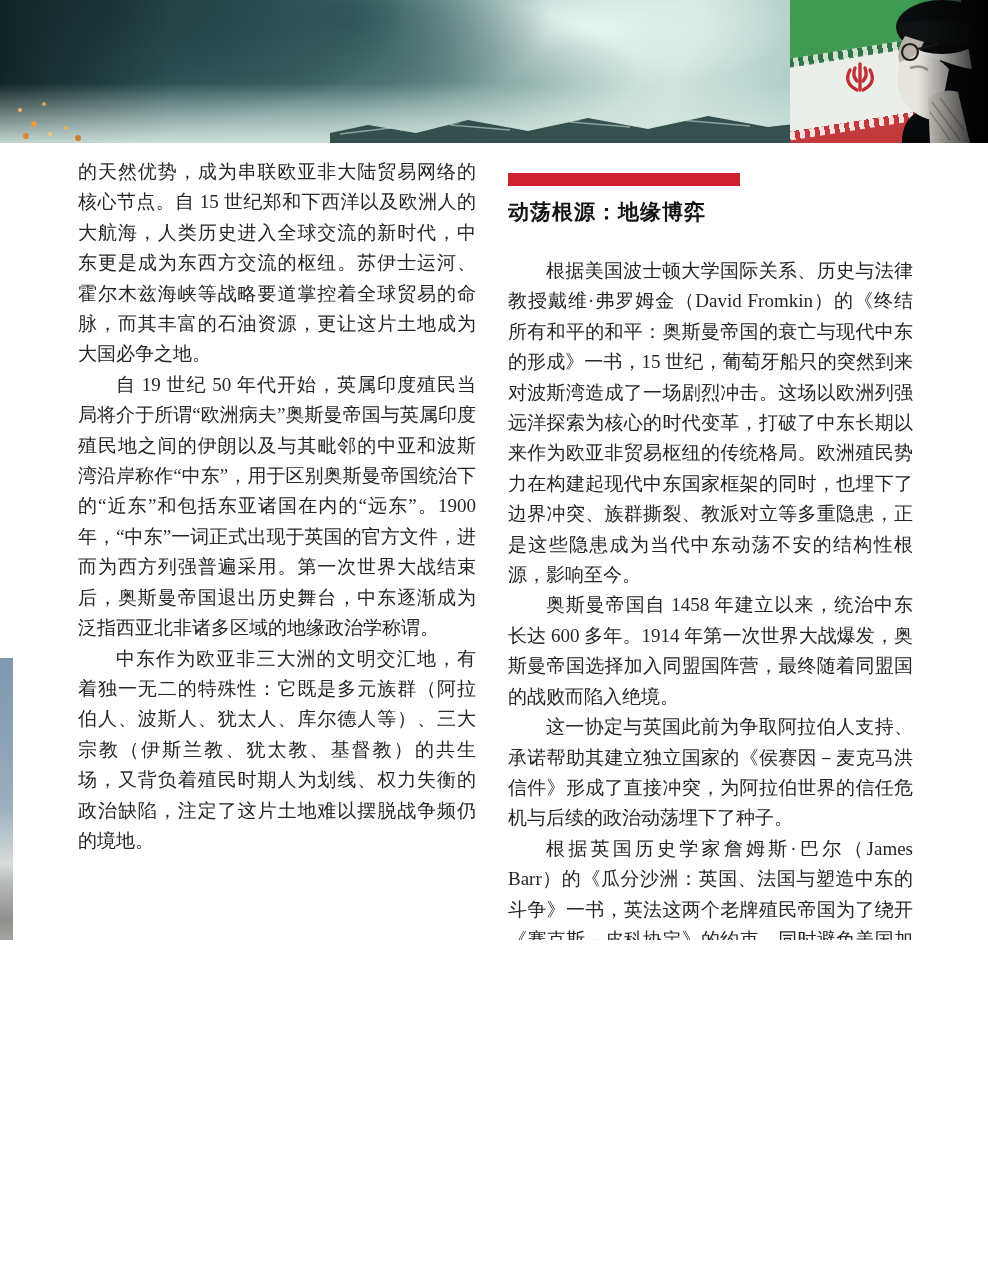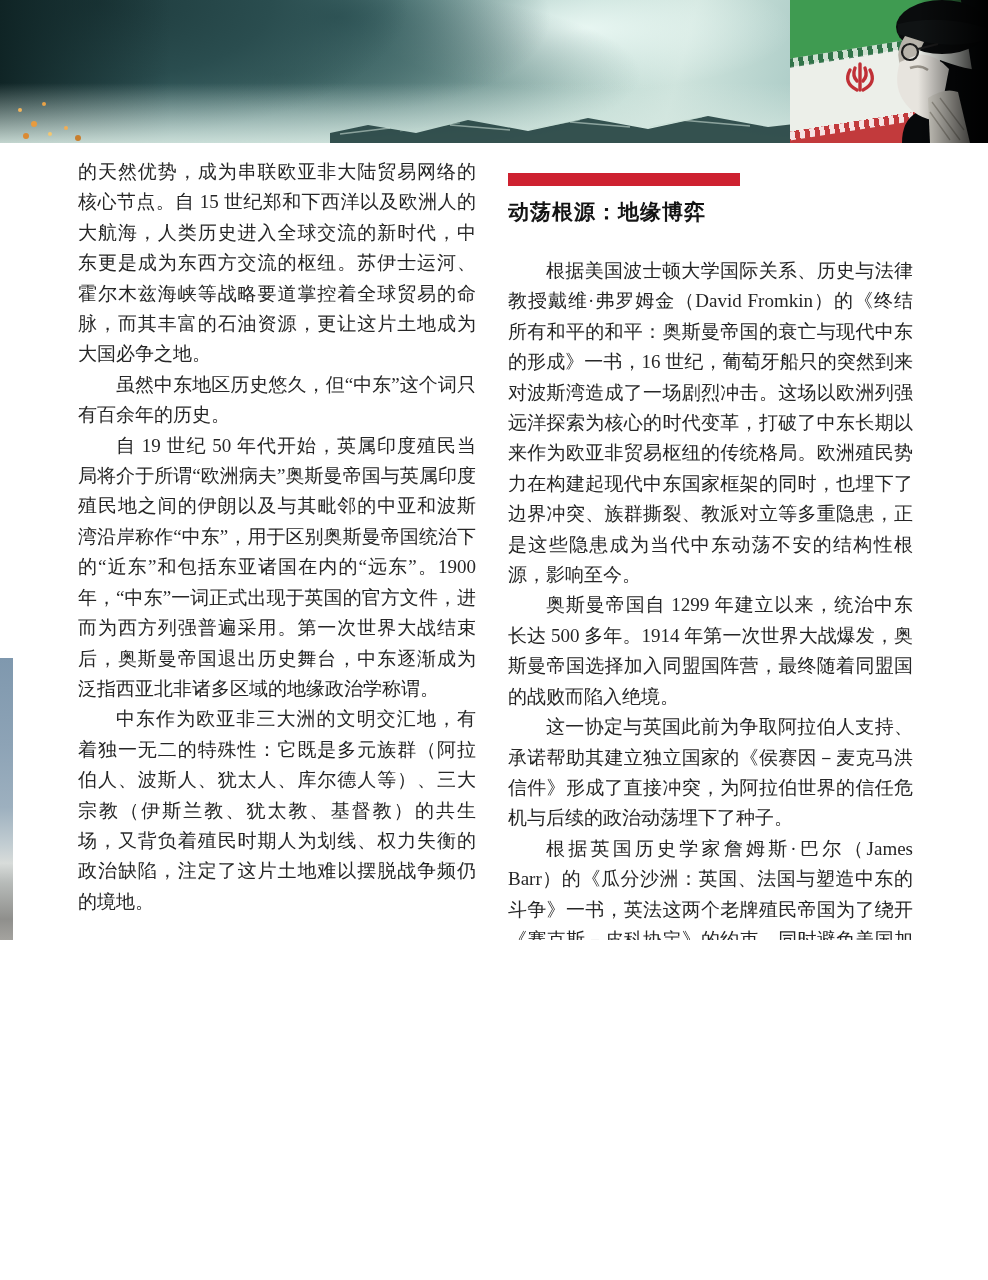--- a/index.html
+++ b/index.html
@@ -105,30 +105,29 @@
         <path d="M142 102 l28 38 M150 98 l24 32 M140 112 l20 28" stroke="#9b978c" stroke-width="1.4" opacity="0.8"></path>
       </svg>
       <div class="shade"></div>
     </div>
   </div>
 
   <div class="edge-strip"></div>
 
   <div class="col col-left">
     <p class="no-indent">的天然优势，成为串联欧亚非大陆贸易网络的核心节点。自 15 世纪郑和下西洋以及欧洲人的大航海，人类历史进入全球交流的新时代，中东更是成为东西方交流的枢纽。苏伊士运河、霍尔木兹海峡等战略要道掌控着全球贸易的命脉，而其丰富的石油资源，更让这片土地成为大国必争之地。</p>
-    <p>虽然中东地区历史悠久，但“中东”这个词只有百余年的历史。</p>
     <p>自 19 世纪 50 年代开始，英属印度殖民当局将介于所谓“欧洲病夫”奥斯曼帝国与英属印度殖民地之间的伊朗以及与其毗邻的中亚和波斯湾沿岸称作“中东”，用于区别奥斯曼帝国统治下的“近东”和包括东亚诸国在内的“远东”。1900 年，“中东”一词正式出现于英国的官方文件，进而为西方列强普遍采用。第一次世界大战结束后，奥斯曼帝国退出历史舞台，中东逐渐成为泛指西亚北非诸多区域的地缘政治学称谓。</p>
     <p>中东作为欧亚非三大洲的文明交汇地，有着独一无二的特殊性：它既是多元族群（阿拉伯人、波斯人、犹太人、库尔德人等）、三大宗教（伊斯兰教、犹太教、基督教）的共生场，又背负着殖民时期人为划线、权力失衡的政治缺陷，注定了这片土地难以摆脱战争频仍的境地。</p>
   </div>
 
   <div class="col col-right">
     <div class="red-bar"></div>
     <h2 class="sec-title">动荡根源：地缘博弈</h2>
-    <p class="lead">根据美国波士顿大学国际关系、历史与法律教授戴维·弗罗姆金（David Fromkin）的《终结所有和平的和平：奥斯曼帝国的衰亡与现代中东的形成》一书，16 世纪，葡萄牙船只的突然到来对波斯湾造成了一场剧烈冲击。这场以欧洲列强远洋探索为核心的时代变革，打破了中东长期以来作为欧亚非贸易枢纽的传统格局。欧洲殖民势力在构建起现代中东国家框架的同时，也埋下了边界冲突、族群撕裂、教派对立等多重隐患，正是这些隐患成为当代中东动荡不安的结构性根源，影响至今。</p>
-    <p>奥斯曼帝国自 1299 年建立以来，统治中东长达 500 多年。1914 年第一次世界大战爆发，奥斯曼帝国选择加入同盟国阵营，最终随着同盟国的战败而陷入绝境。</p>
+    <p class="lead">根据美国波士顿大学国际关系、历史与法律教授戴维·弗罗姆金（David Fromkin）的《终结所有和平的和平：奥斯曼帝国的衰亡与现代中东的形成》一书，15 世纪，葡萄牙船只的突然到来对波斯湾造成了一场剧烈冲击。这场以欧洲列强远洋探索为核心的时代变革，打破了中东长期以来作为欧亚非贸易枢纽的传统格局。欧洲殖民势力在构建起现代中东国家框架的同时，也埋下了边界冲突、族群撕裂、教派对立等多重隐患，正是这些隐患成为当代中东动荡不安的结构性根源，影响至今。</p>
+    <p>奥斯曼帝国自 1458 年建立以来，统治中东长达 600 多年。1914 年第一次世界大战爆发，奥斯曼帝国选择加入同盟国阵营，最终随着同盟国的战败而陷入绝境。</p>
     <p>这一协定与英国此前为争取阿拉伯人支持、承诺帮助其建立独立国家的《侯赛因－麦克马洪信件》形成了直接冲突，为阿拉伯世界的信任危机与后续的政治动荡埋下了种子。</p>
     <p>根据英国历史学家詹姆斯·巴尔（James Barr）的《瓜分沙洲：英国、法国与塑造中东的斗争》一书，英法这两个老牌殖民帝国为了绕开《赛克斯－皮科协定》的约束，同时避免美国加入对中东地区的瓜分和权力博弈，而给阿拉伯群体许下了不打算兑现的承诺。英国通过支持犹太复国主义运动，暂时取得了与法国博弈中的优胜地位。但英国后来并没有诚信兑现对犹太人的承诺，导致了后来的以色列和阿拉伯国家的深层次矛盾。</p>
 
   </div>
 
   <div class="footer">
     <span class="site">www.xinminweekly.com.cn</span>
     <span class="pagenum">21</span>
   </div>
 

